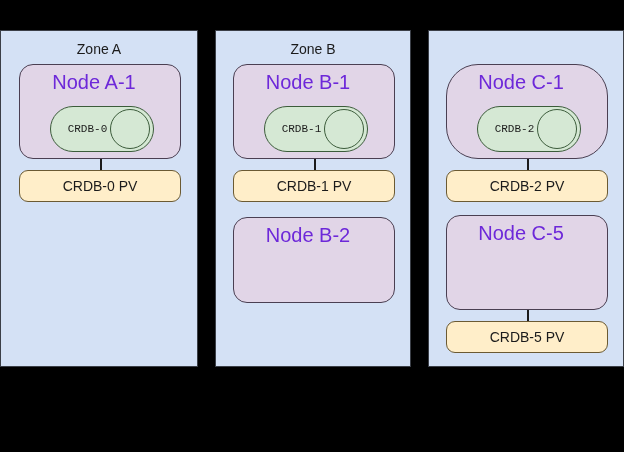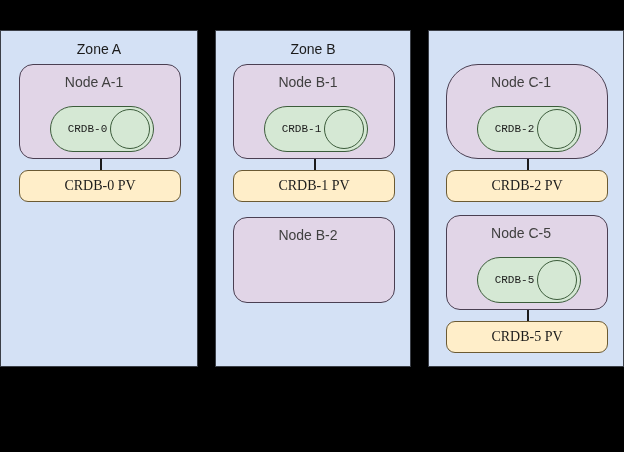--- a/index.html
+++ b/index.html
@@ -14,27 +14,27 @@
   #zone-b{left:215px;top:0px; width:196px; height:337px;}
   #zone-c{left:428px;top:0px; width:196px; height:337px;}
 
   .zone-title{position:absolute;left:0;right:0;top:10px;text-align:center;
               font-size:14px;line-height:16px;color:#1b1b1b;}
 
   
   .node{position:absolute;background:#e1d5e7;border:1px solid #4a3f52;
         border-radius:14px;box-sizing:border-box;}
   .node-title{position:absolute;left:0;right:12px;top:9px;text-align:center;
-              font-size:14px;line-height:16px;color:#404040;}
+              font-size:20px;line-height:16px;color:#6d28d9;}
 
   
   .pv{position:absolute;background:#ffeec9;border:1px solid #6b5a33;
       border-radius:9px;box-sizing:border-box;display:flex;
       align-items:center;justify-content:center;}
-  .pv-label{font-size:14px;line-height:16px;color:#1b1b1b;font-family:Liberation Serif, serif;}
+  .pv-label{font-size:14px;line-height:16px;color:#1b1b1b;}
 
   
   .cyl{position:absolute;font-family:Liberation Mono, monospace;}
   .cyl-body{position:absolute;left:0;top:0;width:100%;height:100%;
             background:#d5e8d4;border:1px solid #3c5c3b;
             border-radius:26px/26px;box-sizing:border-box;}
   .cyl-cap{position:absolute;right:4px;top:3px;width:40px;height:40px;
            border:1px solid #3c5c3b;border-radius:50%;
            background:#d5e8d4;box-sizing:border-box;}
   .cyl-label{position:absolute;left:0;top:50%;width:72%;
@@ -107,25 +107,20 @@
 
     <div class="conn" style="left:98px;top:128px;height:12px;"></div>
 
     <div class="pv" style="left:17px;top:139px;width:162px;height:32px;">
       <span class="pv-label">CRDB-2 PV</span>
     </div>
 
     <div class="node" style="left:17px;top:184px;width:162px;height:95px;">
       <div class="node-title">Node C-5</div>
 
-      <div class="cyl" style="left:30px;top:41px;width:104px;height:46px;">
-        <div class="cyl-body"></div>
-        <div class="cyl-cap"></div>
-        <div class="cyl-label">CRDB-5</div>
-      </div>
     </div>
 
     <div class="conn" style="left:98px;top:279px;height:12px;"></div>
 
     <div class="pv" style="left:17px;top:290px;width:162px;height:32px;">
       <span class="pv-label">CRDB-5 PV</span>
     </div>
   </div>
 
 </div>

